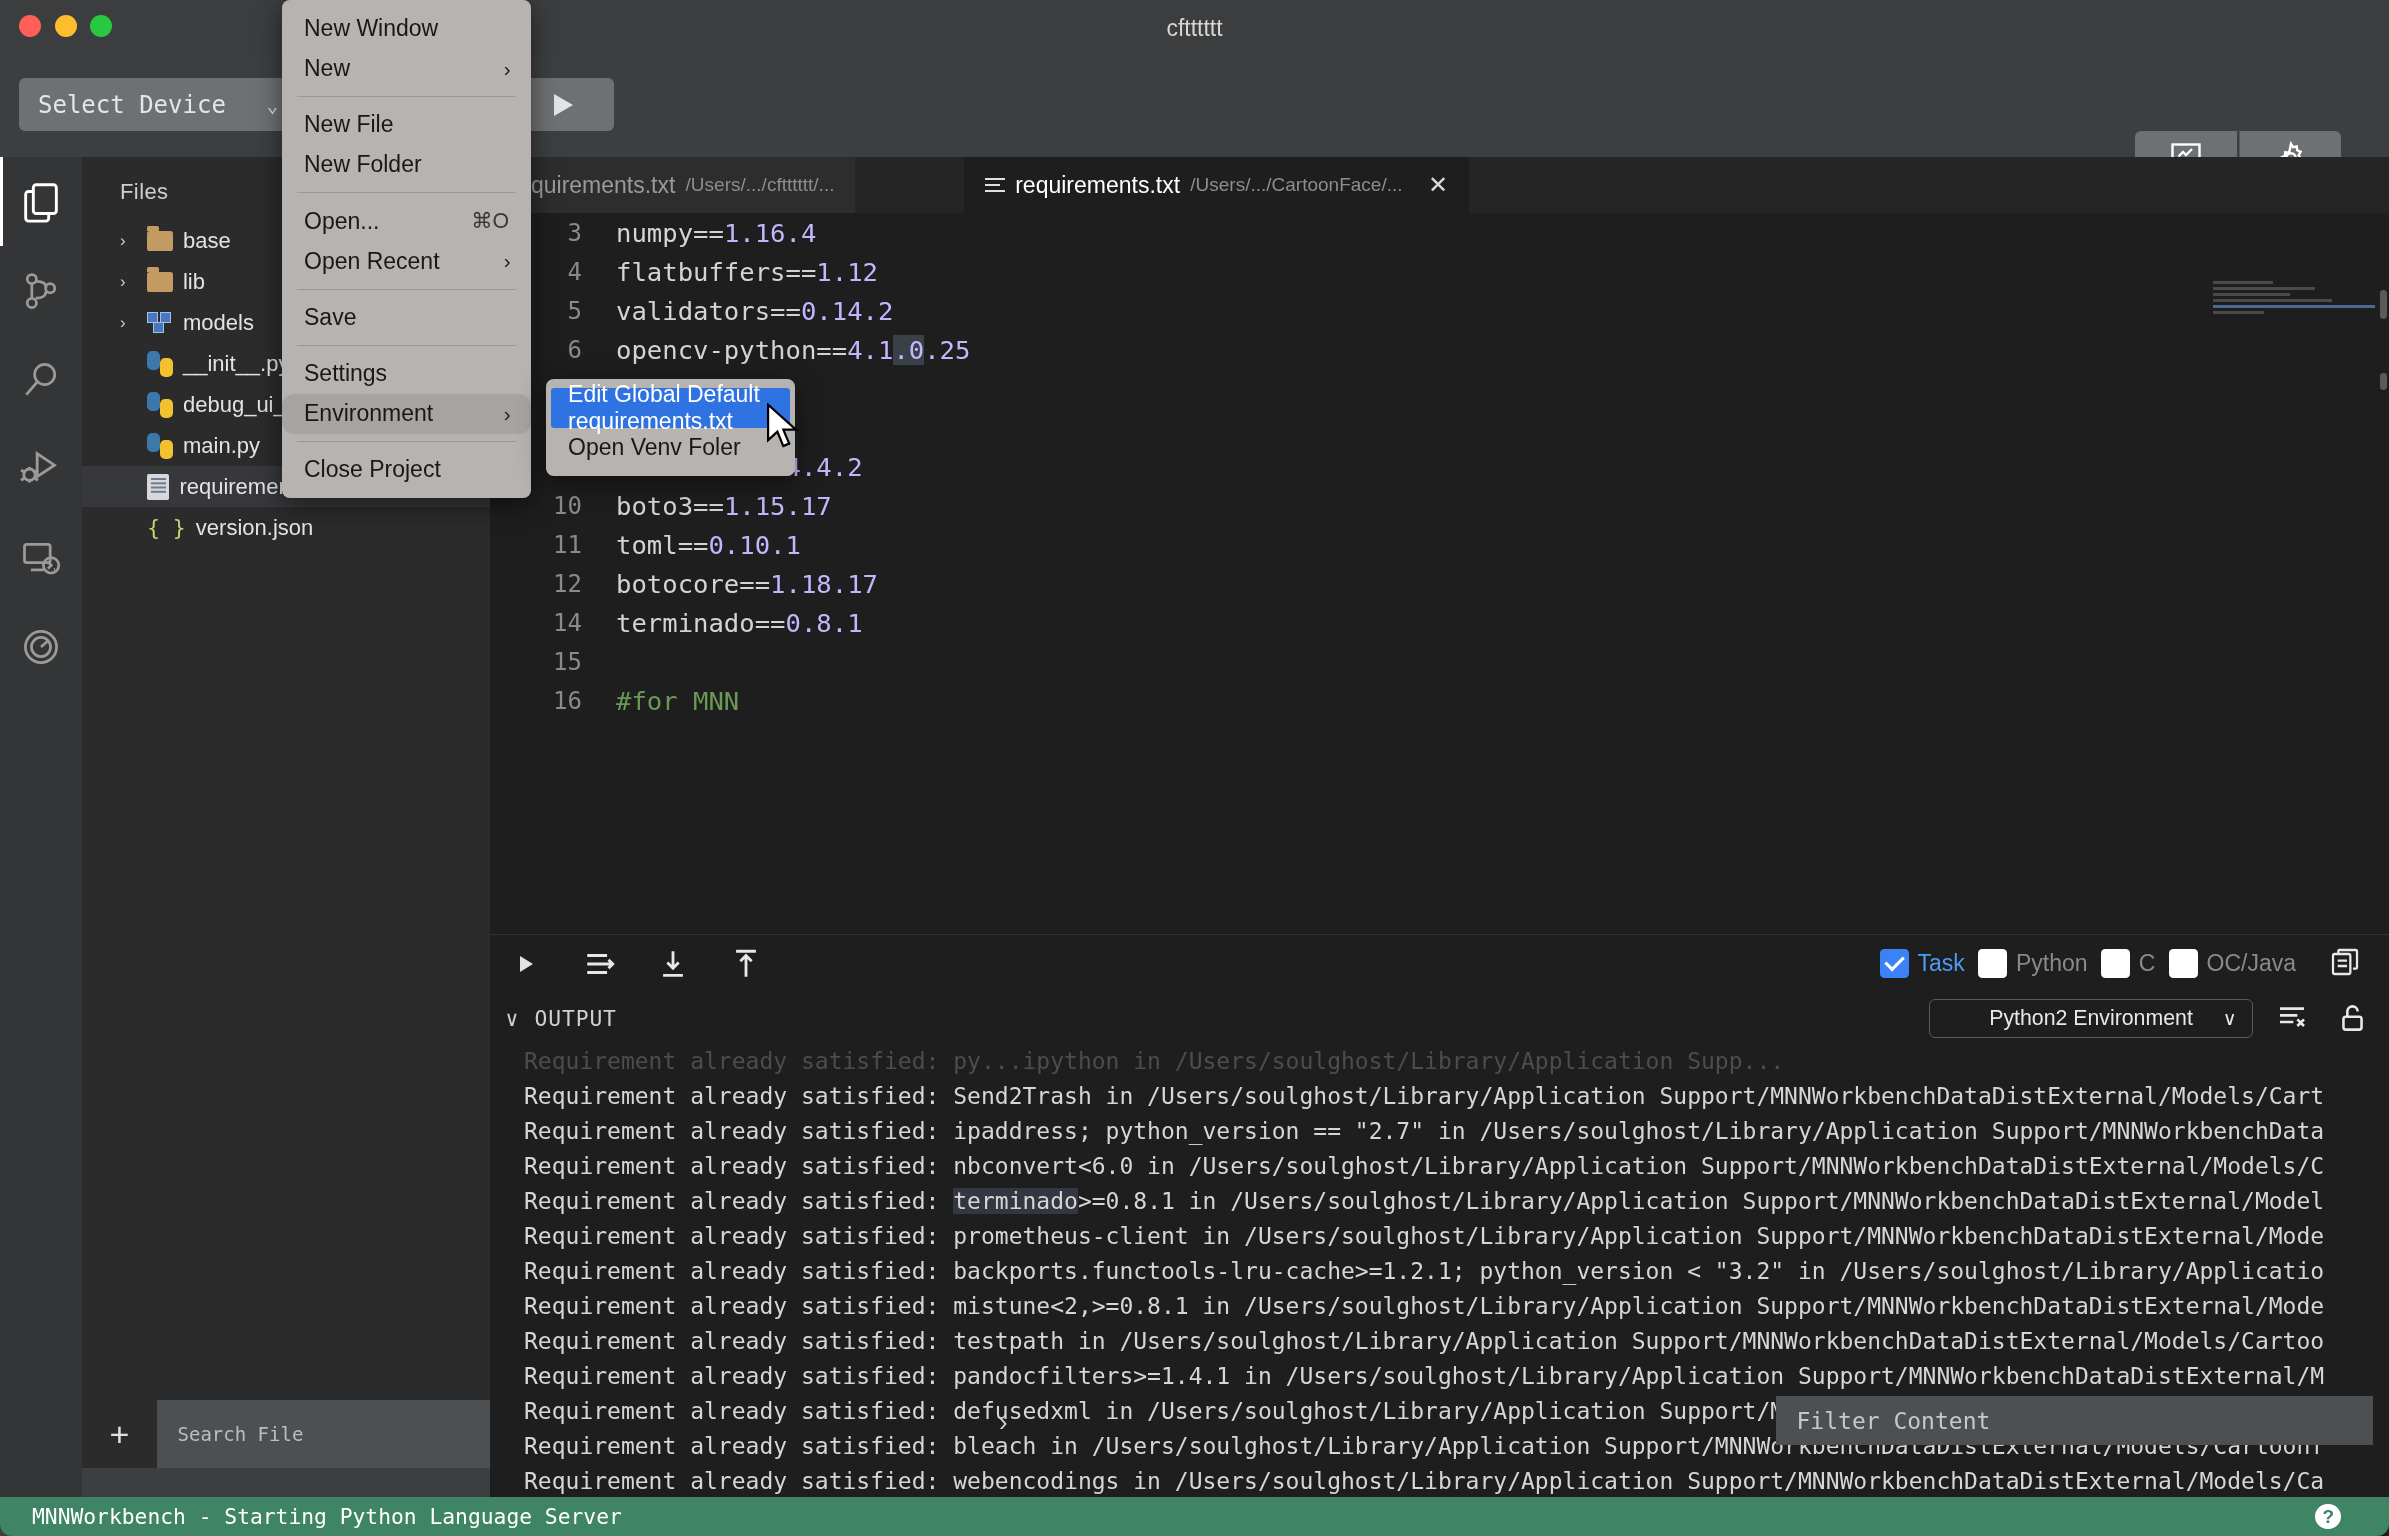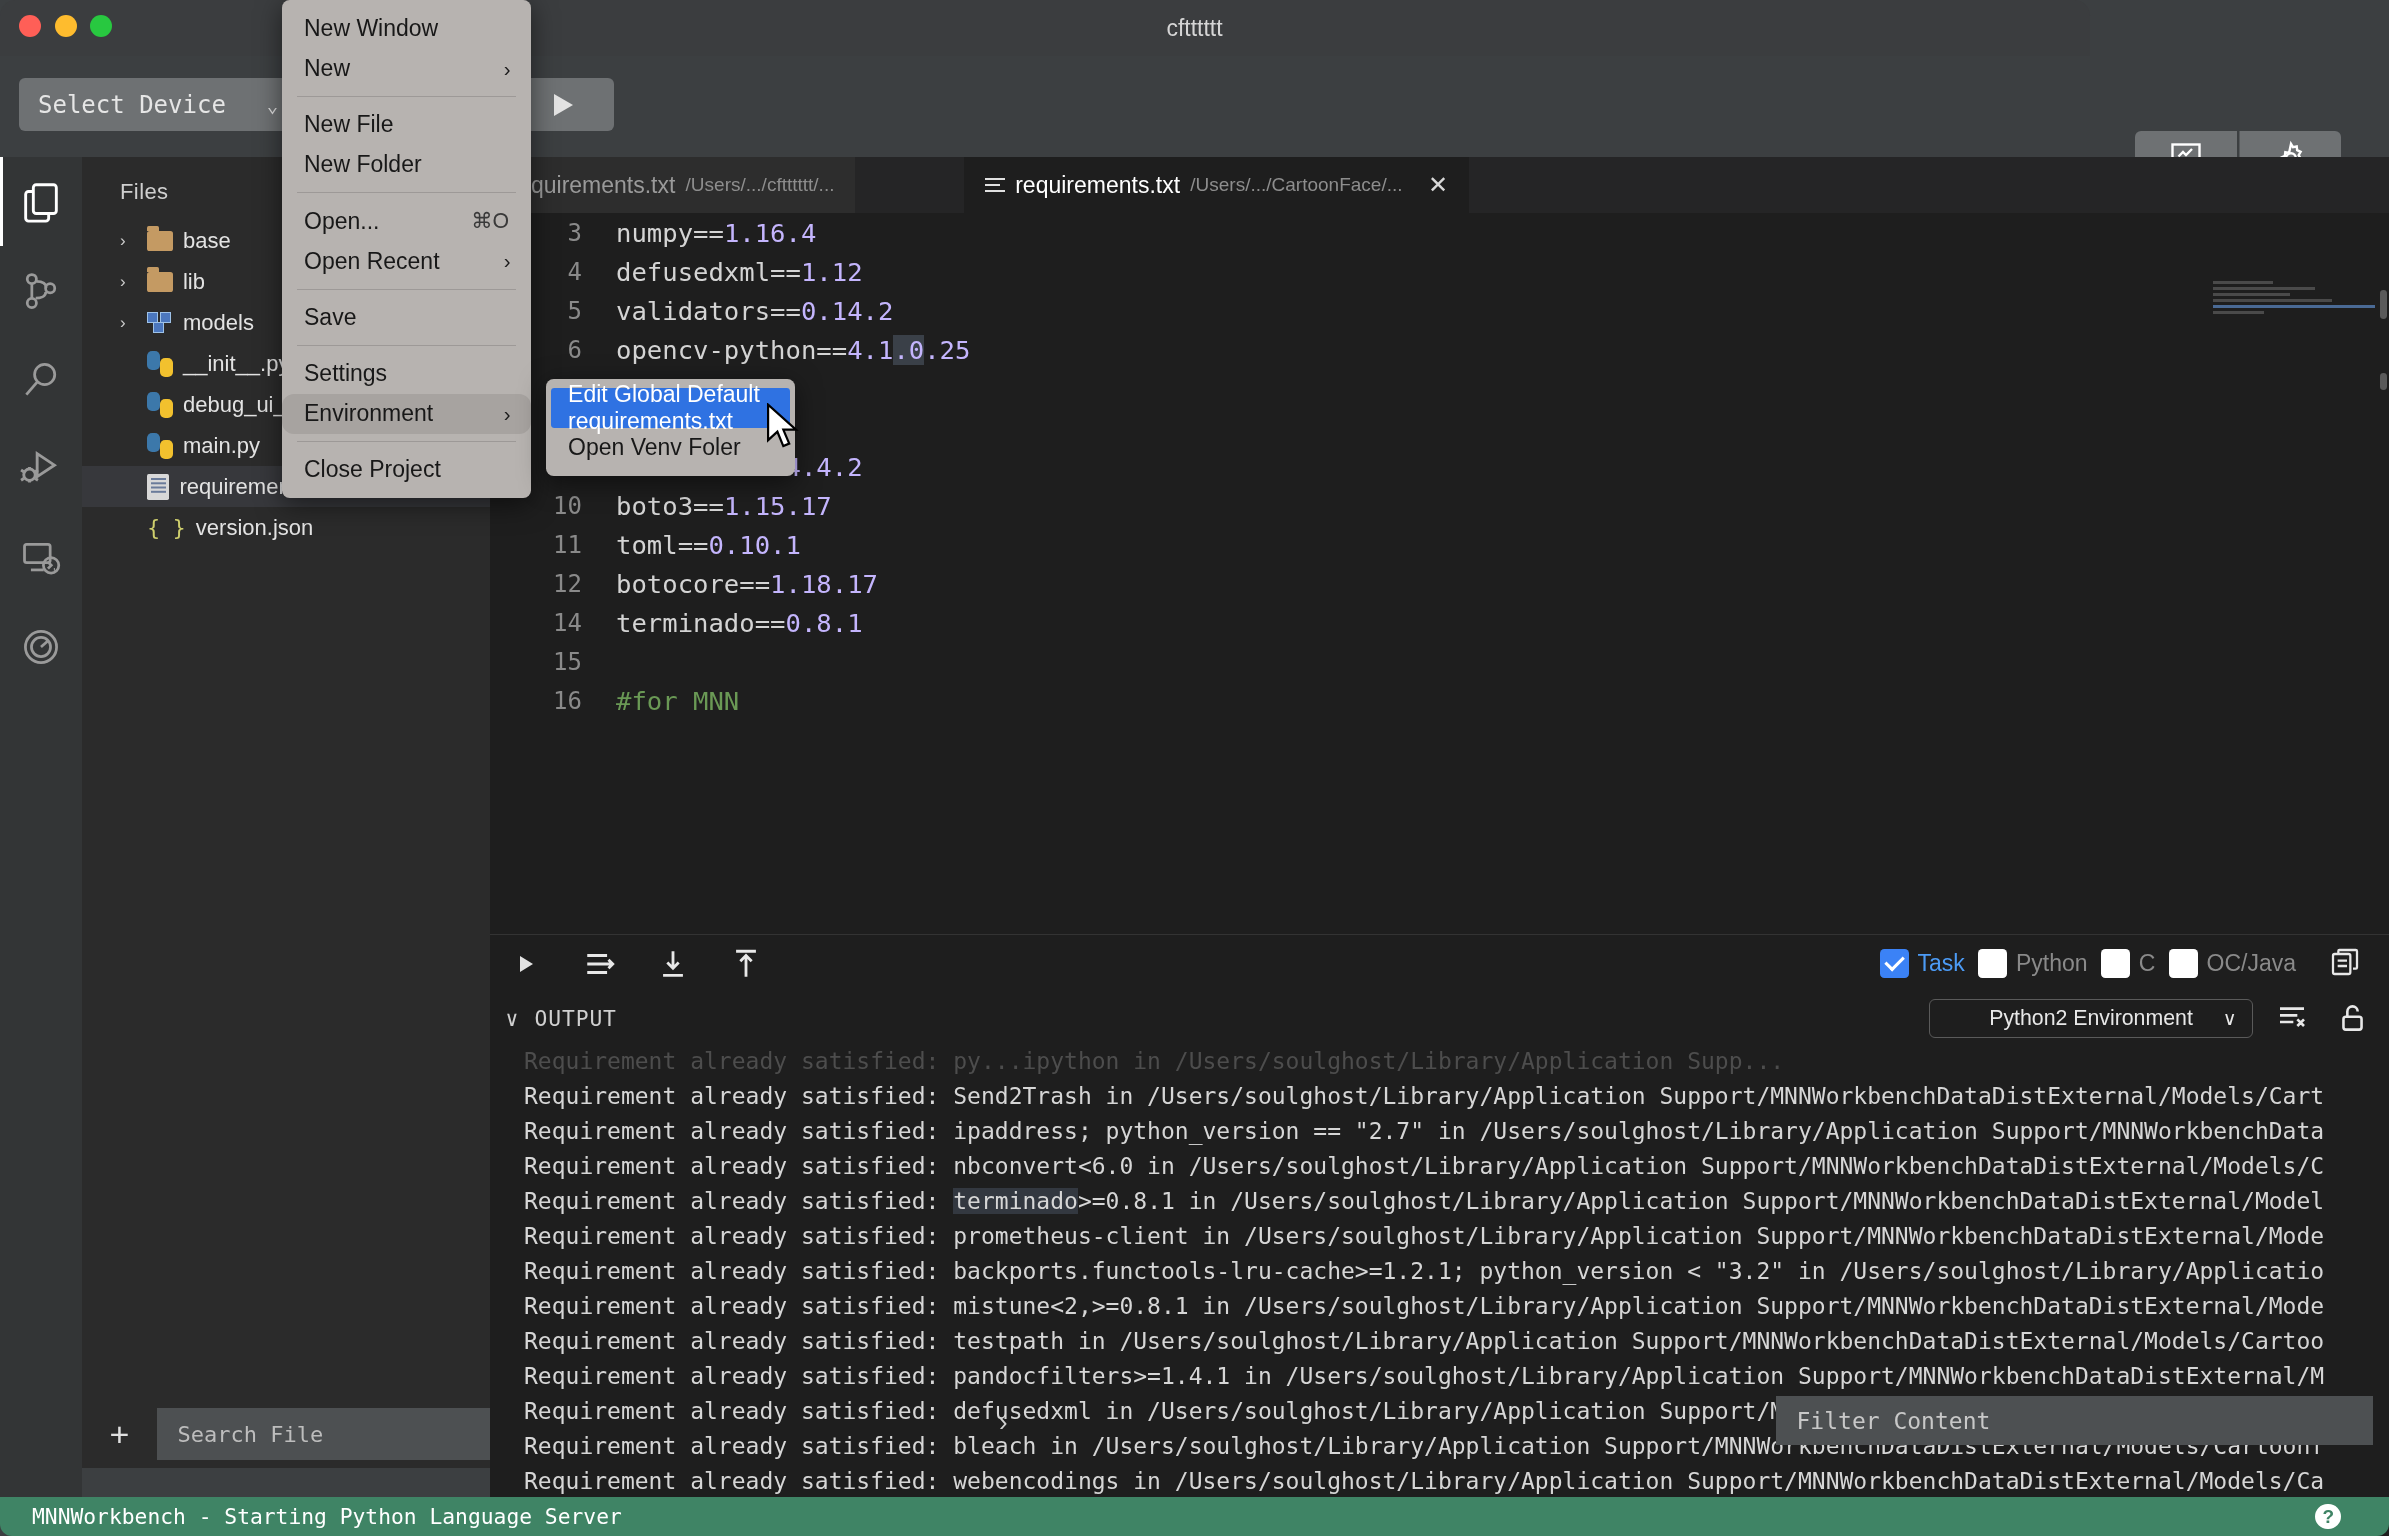--- a/index.html
+++ b/index.html
@@ -66,21 +66,21 @@
   .py-ico b { left:0; top:0; background:#3c78aa; }
   .py-ico s { right:0; bottom:0; background:#f2c12e; }
   .txt-ico { width:22px;height:25.6px;background:#d8d8d8;border-radius:1.7px;position:relative;}
   .txt-ico::after{content:"";position:absolute;left:3.4px;top:4.3px;width:15.4px;height:1.7px;
     background:#6a7b9a;box-shadow:0 4.3px 0 #6a7b9a,0 8.5px 0 #6a7b9a,0 12.8px 0 #6a7b9a;}
   .json-ico{ color:#cfcf6d; font-size:21.3px; font-family:"DejaVu Sans Mono",monospace;}
 
   .sb-bottom { position:absolute; left:0; bottom:0; width:408px; height:68px;
     background:#2b2b2b; display:flex; align-items:center; }
   .plus { width:75px; text-align:center; color:#e0e0e0; font-size:34px; font-weight:300; }
-  .searchfile { flex:1; height:52px; background:#4d5052; color:#bdbdbd; font-size:22px;
+  .searchfile { flex:1; height:68px; background:#4d5052; color:#bdbdbd; font-size:19px;
     font-family:"DejaVu Sans Mono", monospace; display:flex; align-items:center;
     padding-left:20.5px; }
 
   
   .editor-area { position:absolute; left:490px; top:157px; width:1900px; height:1355px;
     background:#1e1e1e; }
   .tabbar { position:absolute; left:0; top:0; width:1900px; height:56px;
     background:#252526; }
   .tab { position:absolute; top:0; height:56px; display:flex; align-items:center;
     gap:10.2px; padding:0 20.5px; font-size:23px; }
@@ -339,21 +339,21 @@
     </div>
 
     <div class="code">
       <div id="code-lines">
           <div class="cline">
             <span class="ln">3</span>
             <span class="ct"><span>numpy==</span><span class="num">1.16.4</span></span>
           </div>
           <div class="cline">
             <span class="ln">4</span>
-            <span class="ct"><span>defusedxml==</span><span class="num">1.12</span></span>
+            <span class="ct"><span>flatbuffers==</span><span class="num">1.12</span></span>
           </div>
           <div class="cline">
             <span class="ln">5</span>
             <span class="ct"><span>validators==</span><span class="num">0.14.2</span></span>
           </div>
           <div class="cline">
             <span class="ln">6</span>
             <span class="ct"><span>opencv-python==</span><span class="num">4.1</span><span class="num sel">.0</span><span class="num">.25</span></span>
           </div>
           <div class="cline">

